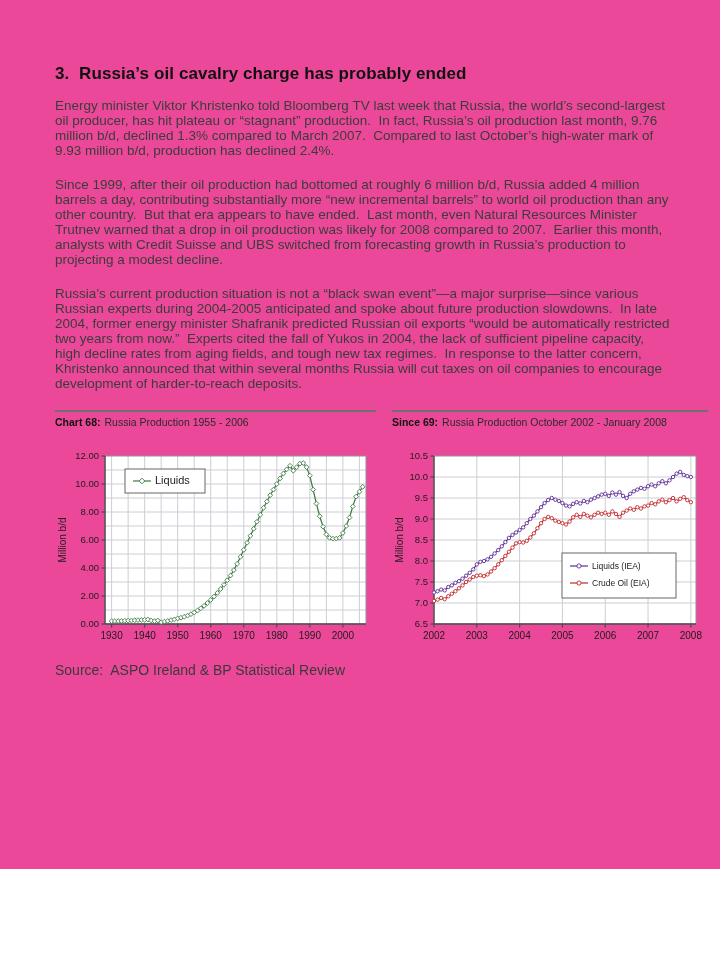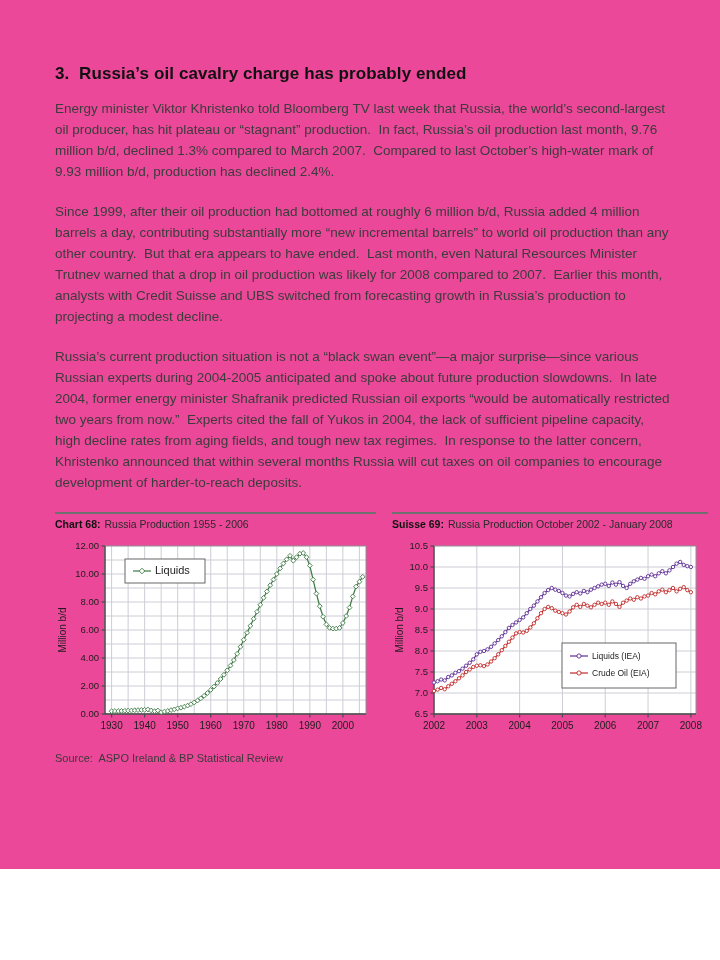--- a/index.html
+++ b/index.html
@@ -8,32 +8,32 @@
   body { font-family:"Liberation Sans","DejaVu Sans",sans-serif; }
   .page {
     position:relative; width:720px; height:869px; background:#ec4899;
     padding:64px 49px 0 55px; overflow:hidden;
   }
   .doc-heading {
     font-size:17px; font-weight:bold; color:#111;
     letter-spacing:0.1px; margin-bottom:14px; white-space:pre-wrap;
   }
   .doc-para {
-    font-size:13.5px; line-height:21px; color:#3c3c3c;
+    font-size:13.5px; line-height:15px; color:#3c3c3c;
     margin-bottom:19px; white-space:pre-wrap; max-width:632px;
   }
   .charts-row { display:flex; gap:16px; margin-top:14px; }
   .chart-fig { display:block; }
   .chart-fig.left  { width:321px; }
   .chart-fig.right { width:316px; }
   .chart-rule { border-top:2px solid #6f6f6f; margin-bottom:4px; }
-  .chart-title { font-size:10.5px; color:#2a2a2a; margin-bottom:9px; }
+  .chart-title { font-size:10.5px; color:#2a2a2a; margin-bottom:21px; }
   .chart-title .ct-prefix { font-weight:bold; margin-right:4px; color:#111; }
   .chart-canvas { display:block; }
-  .chart-source { font-size:11px; color:#3a3a3a; margin-top:7px; white-space:pre-wrap; }
+  .chart-source { font-size:14px; color:#3a3a3a; margin-top:7px; white-space:pre-wrap; }
 </style>
 </head>
 <body>
 
 <div class="page">
 
   <div class="doc-heading">3.  Russia’s oil cavalry charge has probably ended</div>
 
   <p class="doc-para">Energy minister Viktor Khristenko told Bloomberg TV last week that Russia, the world’s second-largest oil producer, has hit plateau or “stagnant” production.  In fact, Russia’s oil production last month, 9.76 million b/d, declined 1.3% compared to March 2007.  Compared to last October’s high-water mark of 9.93 million b/d, production has declined 2.4%.</p>
   <p class="doc-para">Since 1999, after their oil production had bottomed at roughly 6 million b/d, Russia added 4 million barrels a day, contributing substantially more “new incremental barrels” to world oil production than any other country.  But that era appears to have ended.  Last month, even Natural Resources Minister Trutnev warned that a drop in oil production was likely for 2008 compared to 2007.  Earlier this month, analysts with Credit Suisse and UBS switched from forecasting growth in Russia’s production to projecting a modest decline.</p>
@@ -191,21 +191,21 @@
             <line x1="78" y1="32" x2="96" y2="32" stroke="#3d7a44" stroke-width="1.2"></line>
             <path d="M 87 29.2 L 89.8 32 L 87 34.8 L 84.2 32 Z" fill="#fff" stroke="#3d7a44" stroke-width="0.9"></path>
             <text x="100" y="35.2" font-size="11" text-anchor="start" fill="#1c1c1c" font-family="&quot;Liberation Sans&quot;,&quot;DejaVu Sans&quot;,sans-serif">Liquids</text>
           </svg></div>
       <div class="chart-source">Source:  ASPO Ireland &amp; BP Statistical Review</div>
     </figure>
 
     <figure class="chart-fig right">
       <div class="chart-rule"></div>
       <div class="chart-title">
-        <span class="ct-prefix">Suisse 69:</span><span>Russia Production October 2002 - January 2008</span>
+        <span class="ct-prefix">Since 69:</span><span>Russia Production October 2002 - January 2008</span>
       </div>
       <div class="chart-canvas"><svg width="316" height="202" viewBox="0 0 316 202">
             <rect x="42" y="7" width="262" height="168" fill="#fff" stroke="none"></rect>
             <line x1="84.81045751634063" y1="7" x2="84.81045751634063" y2="175" stroke="#cdcdd6" stroke-width="1"></line>
             <line x1="127.62091503268127" y1="7" x2="127.62091503268127" y2="175" stroke="#cdcdd6" stroke-width="1"></line>
             <line x1="170.4313725490219" y1="7" x2="170.4313725490219" y2="175" stroke="#cdcdd6" stroke-width="1"></line>
             <line x1="213.24183006536254" y1="7" x2="213.24183006536254" y2="175" stroke="#cdcdd6" stroke-width="1"></line>
             <line x1="256.0522875817031" y1="7" x2="256.0522875817031" y2="175" stroke="#cdcdd6" stroke-width="1"></line>
             <line x1="298.8627450980438" y1="7" x2="298.8627450980438" y2="175" stroke="#cdcdd6" stroke-width="1"></line>
             <line x1="42" y1="154" x2="304" y2="154" stroke="#cdcdd6" stroke-width="1"></line>

